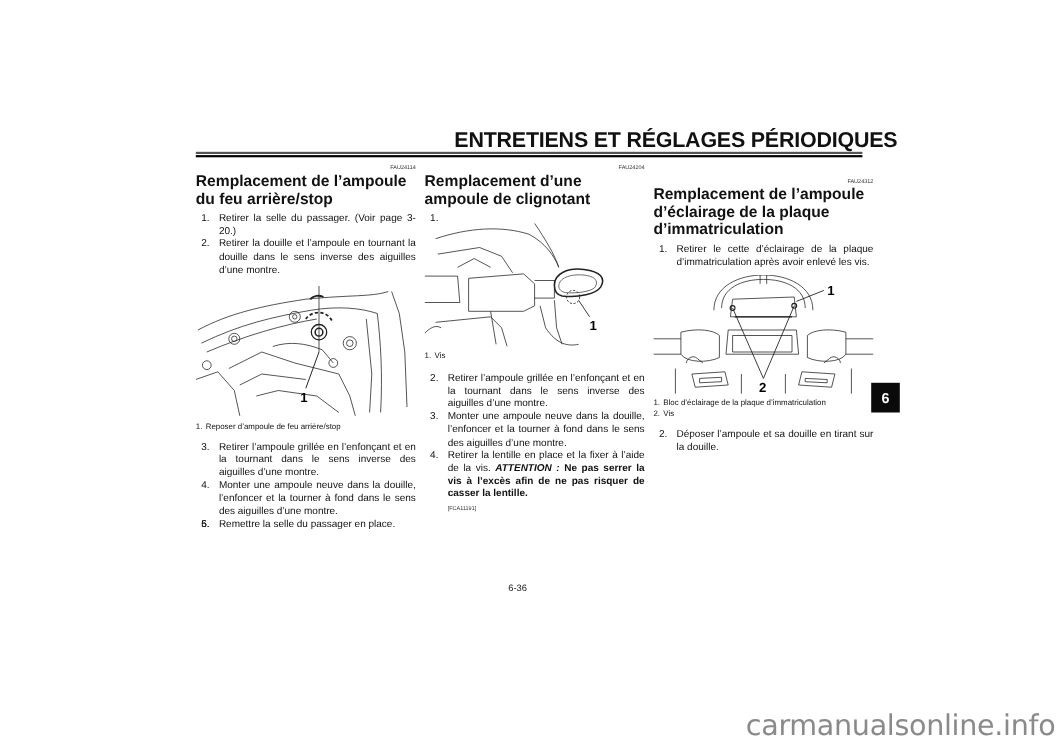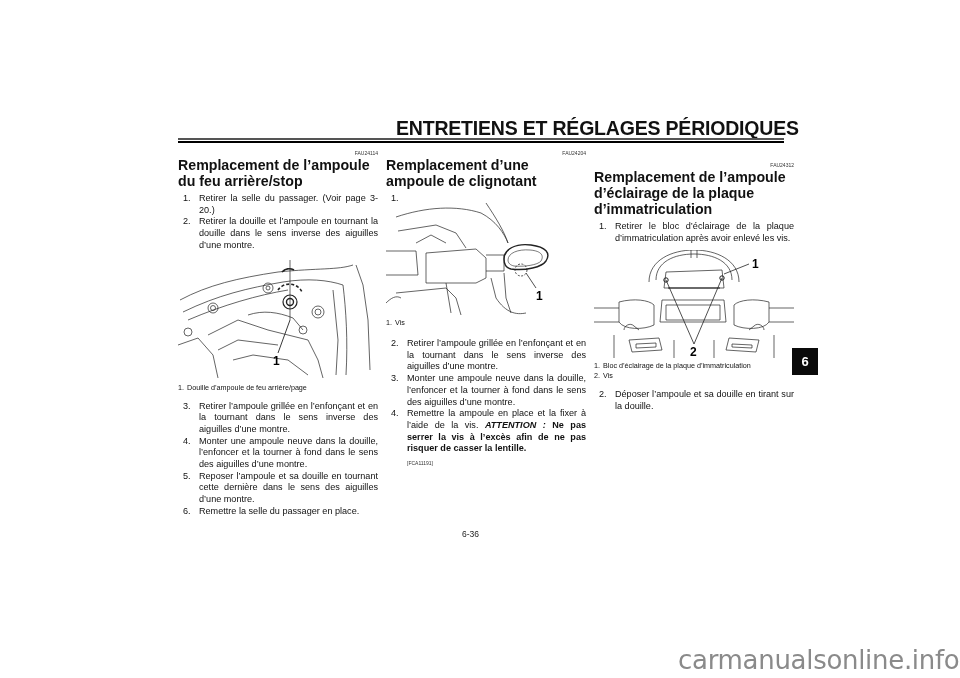--- a/index.html
+++ b/index.html
@@ -1,18 +1,18 @@
 <!DOCTYPE html>
 <html><head>
 <meta charset="utf-8">
 <style>
   html, body { margin:0; padding:0; }
   body { width:960px; height:678px; background:#ffffff; position:relative; overflow:hidden;
          font-family:"Liberation Sans", sans-serif; color:#111; }
-  .header-title { position:absolute; left:396px; top:117px; width:364px; text-align:right;
+  .header-title { position:absolute; left:413px; top:117px; width:364px; text-align:right;
          font-weight:bold; font-size:19.5px; letter-spacing:-0.2px; color:#111; white-space:nowrap; }
   .rule1 { position:absolute; left:178px; top:138px; width:606px; height:2px; background:#555; }
   .rule2 { position:absolute; left:178px; top:141px; width:606px; height:2px; background:#000; }
   .col { position:absolute; top:150px; width:200px; }
   .col1 { left:178px; }
   .col2 { left:386px; }
   .col3 { left:594px;margin-top:12px; }
   .code { font-size:5px; text-align:right; color:#333; height:7px; line-height:7px; }
   .heading { font-weight:bold; font-size:14.2px; line-height:16px; margin:0 0 4px 0; color:#111; }
   .steps { list-style:none; margin:0; padding:0; }
@@ -70,25 +70,25 @@
       <path d="M70,55 C85,50 100,52 115,58 L125,70"></path>
       <path d="M30,75 L60,60 L90,70 L130,80 L140,100"></path>
       <path d="M40,90 L60,80 L100,85"></path>
       <path d="M0,85 L20,78 L35,95 L40,118"></path>
       <path d="M55,100 L75,95 L110,100 L130,115"></path>
       <path d="M140,100 L145,118"></path>
       <path d="M112,60 L100,93" stroke-width="0.9"></path>
       <text x="95" y="105" class="callout" fill="#000" stroke="none">1</text>
     </svg>
   </div>
-  <div class="caption"><span class="cnum">1.</span><span>Douille d’ampoule de feu arrière/page</span></div>
+  <div class="caption"><span class="cnum">1.</span><span>Reposer d’ampoule de feu arrière/stop</span></div>
   <ul class="steps" style="margin-top:9px">
     <li class="step"><span class="num">3.</span><span>Retirer l’ampoule grillée en l’enfonçant et en la tournant dans le sens inverse des aiguilles d’une montre.</span></li>
     <li class="step"><span class="num">4.</span><span>Monter une ampoule neuve dans la douille, l’enfoncer et la tourner à fond dans le sens des aiguilles d’une montre.</span></li>
-    <li class="step"><span class="num">5.</span><span>Reposer l’ampoule et sa douille en tournant cette dernière dans le sens des aiguilles d’une montre.</span></li>
+    <li class="step"><span class="num">5.</span></li>
     <li class="step"><span class="num">6.</span><span>Remettre la selle du passager en place.</span></li>
   </ul>
 </div>
 
 <div class="col col2">
   <div class="code">FAU24204</div>
   <h2 class="heading">Remplacement d’une ampoule de clignotant</h2>
   <ul class="steps">
     <li class="step"><span class="num">1.</span></li>
   </ul>
@@ -110,30 +110,30 @@
       <path d="M105,75 L110,95 C120,110 130,112 140,110"></path>
       <path d="M118,70 L120,95 L125,110"></path>
       <path d="M0,100 C5,95 10,92 15,95"></path>
       <text x="150" y="97" class="callout" fill="#000" stroke="none">1</text>
     </svg>
   </div>
   <div class="caption"><span class="cnum">1.</span><span>Vis</span></div>
   <ul class="steps" style="margin-top:11px">
     <li class="step"><span class="num">2.</span><span>Retirer l’ampoule grillée en l’enfonçant et en la tournant dans le sens inverse des aiguilles d’une montre.</span></li>
     <li class="step"><span class="num">3.</span><span>Monter une ampoule neuve dans la douille, l’enfoncer et la tourner à fond dans le sens des aiguilles d’une montre.</span></li>
-    <li class="step"><span class="num">4.</span><span>Remettre la ampoule en place et la fixer à l’aide de la vis.</span> <span class="warn-label">ATTENTION :</span> <span class="warn">Ne pas serrer la vis à l’excès afin de ne pas risquer de casser la lentille.</span></li>
+    <li class="step"><span class="num">4.</span><span>Retirer la lentille en place et la fixer à l’aide de la vis.</span> <span class="warn-label">ATTENTION :</span> <span class="warn">Ne pas serrer la vis à l’excès afin de ne pas risquer de casser la lentille.</span></li>
   </ul>
   <div class="refcode">[FCA11191]</div>
 </div>
 
 <div class="col col3">
   <div class="code">FAU24312</div>
   <h2 class="heading">Remplacement de l’ampoule d’éclairage de la plaque d’immatriculation</h2>
   <ul class="steps">
-    <li class="step"><span class="num">1.</span><span>Retirer le bloc d’éclairage de la plaque d’immatriculation après avoir enlevé les vis.</span></li>
+    <li class="step"><span class="num">1.</span><span>Retirer le cette d’éclairage de la plaque d’immatriculation après avoir enlevé les vis.</span></li>
   </ul>
   <div class="illus" style="margin-top:6px">
     <svg width="200" height="108" viewBox="0 0 200 108" fill="none" stroke="#222" stroke-width="0.7">
       <path d="M62,30 C62,12 80,4 100,4 C120,4 138,12 138,30"></path>
       <path d="M55,32 C55,10 78,0 100,0 C122,0 145,10 145,32"></path>
       <path d="M97,0 L97,8 M103,0 L103,8"></path>
       <path d="M72,22 L128,20 L130,38 L70,38 Z"></path>
       <path d="M74,38 L126,38" stroke-width="1.2"></path>
       <circle cx="72" cy="30" r="2.2" stroke-width="1"></circle>
       <circle cx="128" cy="28" r="2.2" stroke-width="1"></circle>

